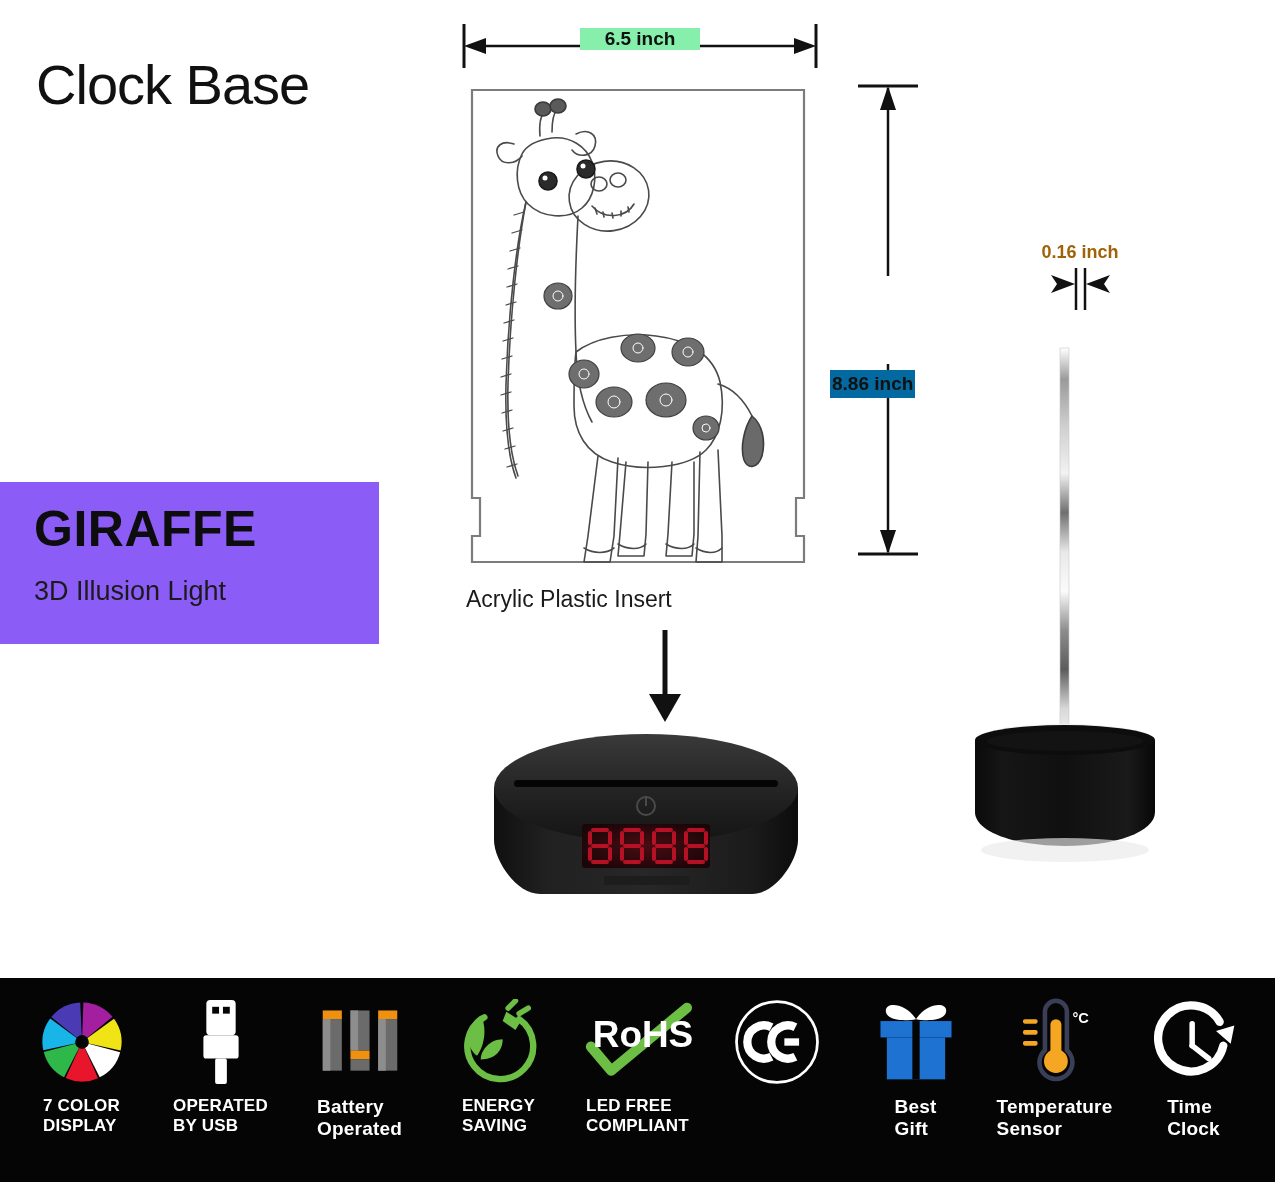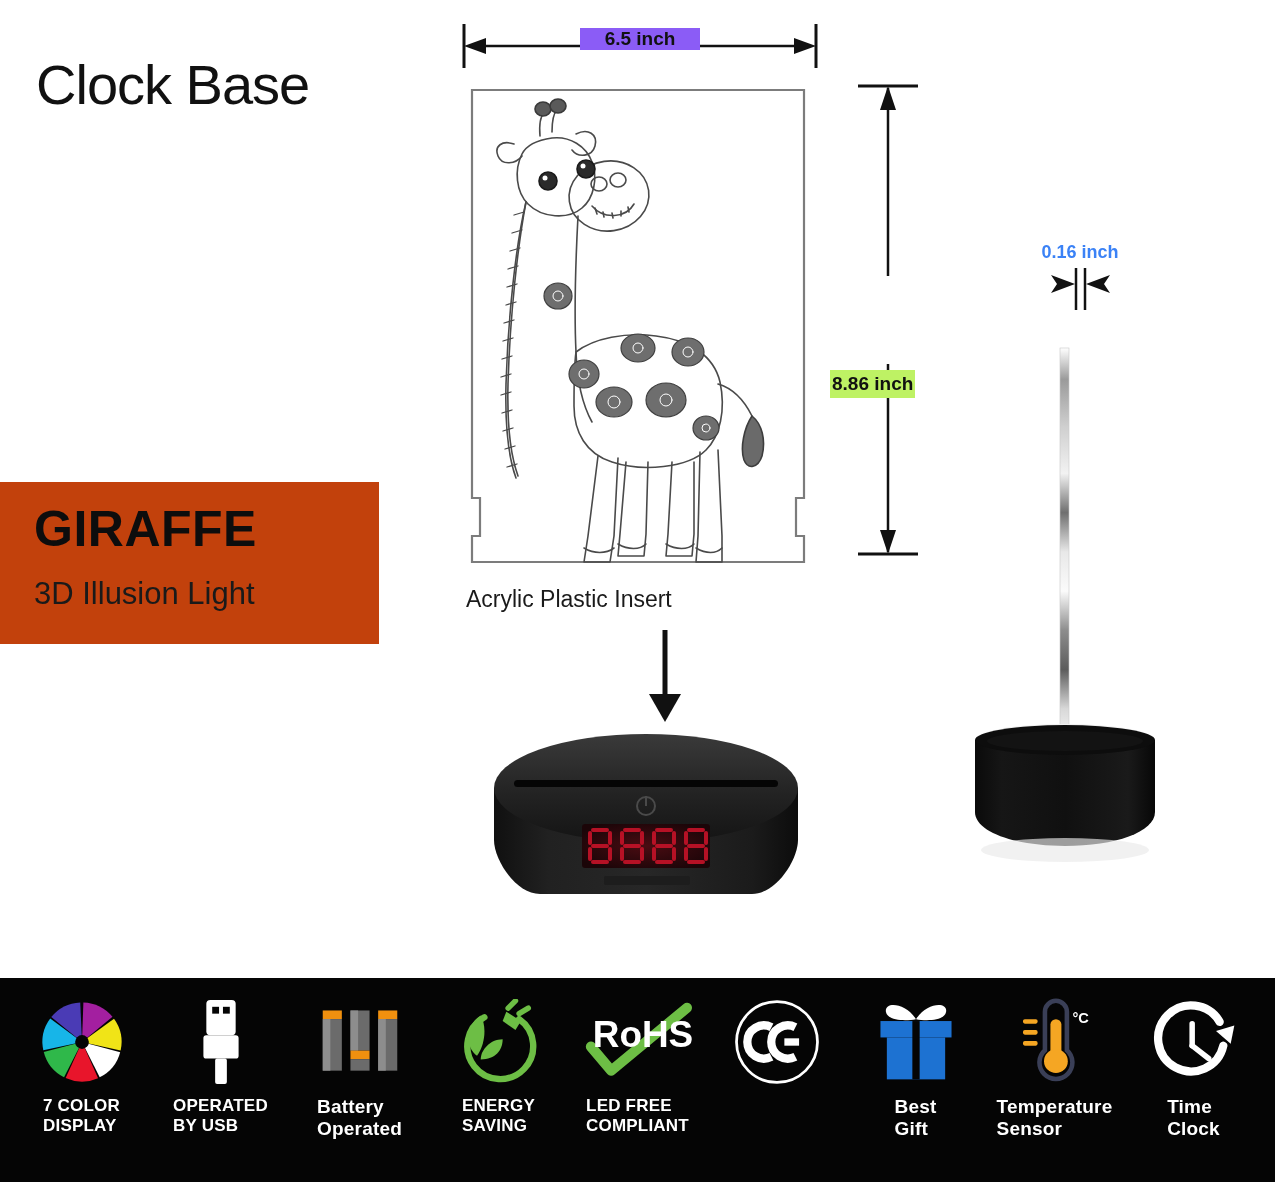--- a/index.html
+++ b/index.html
@@ -25,33 +25,33 @@
     color: #111111;
     letter-spacing: -1px;
     white-space: nowrap;
   }
 
   
   #name-badge {
     position: absolute;
     left: 0px; top: 482px;
     width: 379px; height: 162px;
-    background: #c2410c;
+    background: #8b5cf6;
     padding: 22px 0 0 34px;
   }
   #badge-name {
     font-size: 50px;
     font-weight: 700;
     color: #0d0d0d;
     letter-spacing: 0.5px;
     line-height: 1.0;
   }
   #badge-sub {
     margin-top: 22px;
-    font-size: 31px;
+    font-size: 27px;
     font-weight: 400;
     color: #1a1a1a;
     letter-spacing: 0px;
   }
 
   
   #acrylic-panel {
     position: absolute;
     left: 466px; top: 84px;
     width: 344px; height: 484px;
@@ -64,56 +64,56 @@
     left: 460px; top: 20px;
     width: 360px; height: 52px;
   }
   #dim-width-label {
     position: absolute;
     left: 0; right: 0; top: 8px;
     text-align: center;
     font-size: 19px;
     font-weight: 700;
     color: #111;
-    background: #8b5cf6;
+    background: #86efac;
     width: 120px;
     margin: 0 auto;
   }
 
   
   #dim-height {
     position: absolute;
     left: 840px; top: 80px;
     width: 110px; height: 480px;
   }
   #dim-height-label {
     position: absolute;
     left: -10px; top: 290px;
     font-size: 19px;
     font-weight: 700;
     color: #111;
-    background: #bef264;
+    background: #0369a1;
     white-space: nowrap;
     padding: 3px 2px;
   }
 
   
   #dim-thick {
     position: absolute;
     left: 1015px; top: 242px;
     width: 130px; height: 70px;
   }
   #dim-thick-label {
     position: absolute;
     left: 0; top: 0;
     width: 130px;
     text-align: center;
     font-size: 18px;
     font-weight: 700;
-    color: #3b82f6;
+    color: #a16207;
   }
 
   
   #insert-caption {
     position: absolute;
     left: 466px; top: 586px;
     width: 344px;
     text-align: left;
     font-size: 23px;
     color: #1a1a1a;

